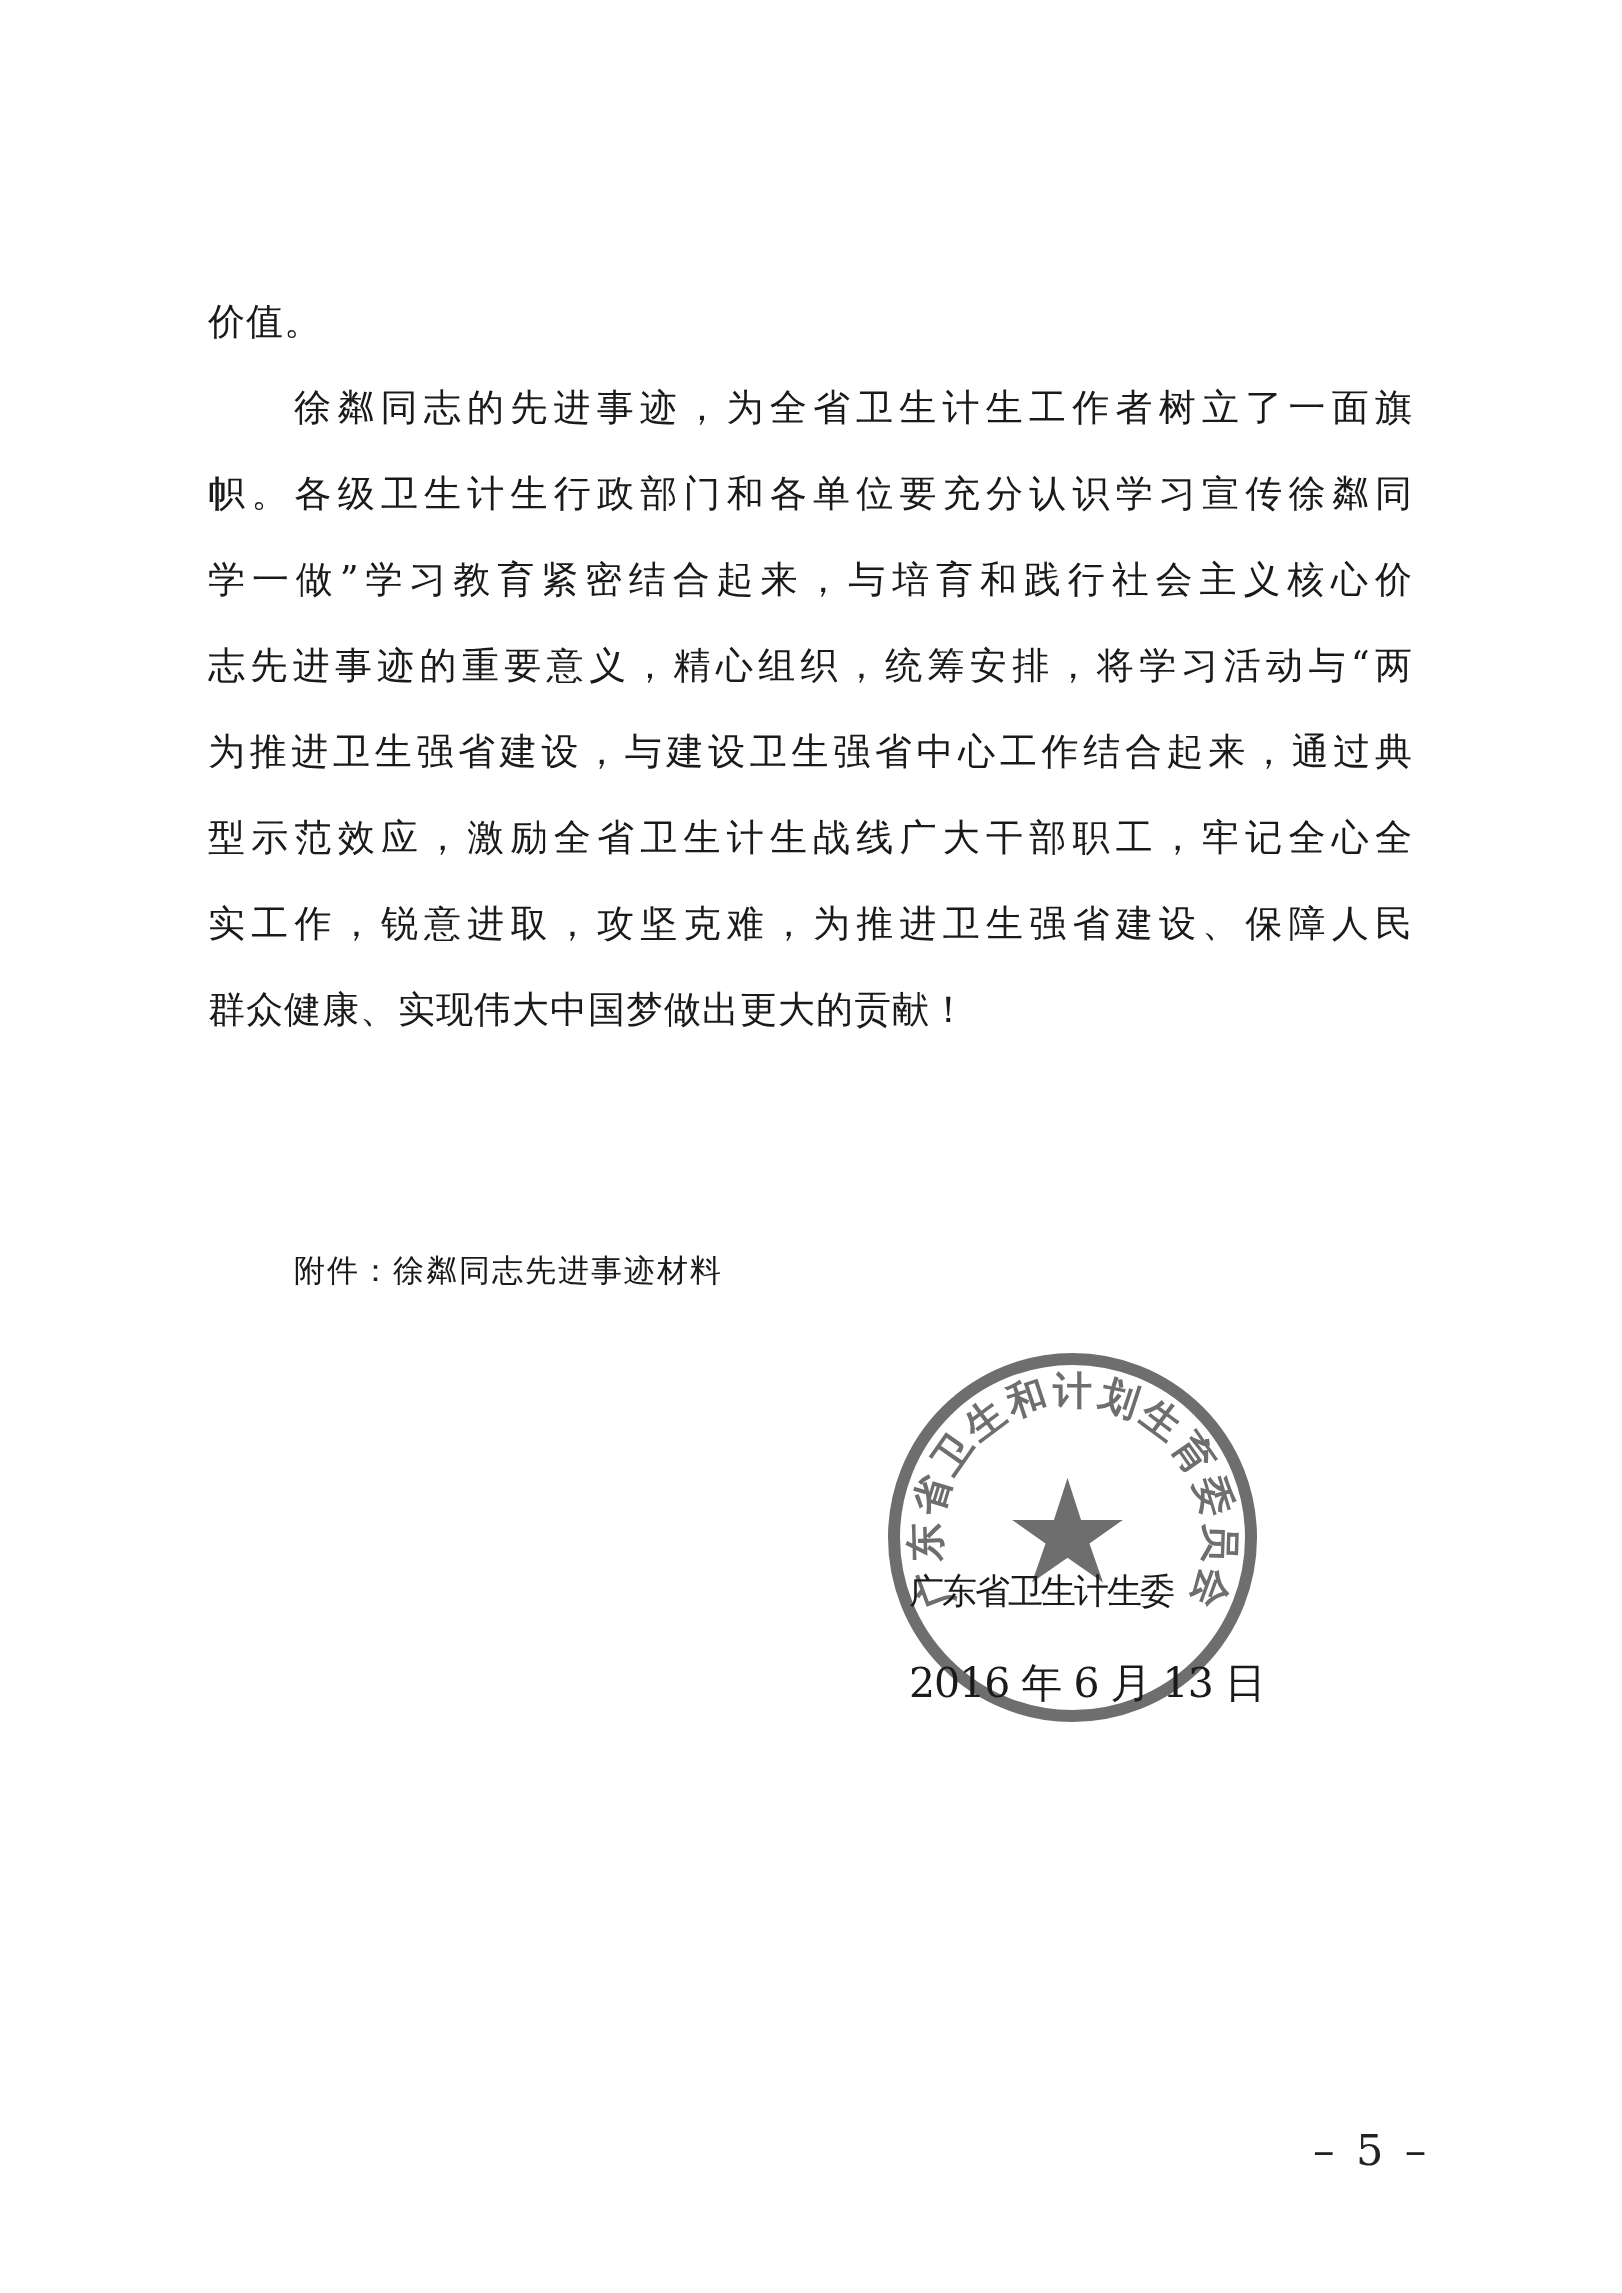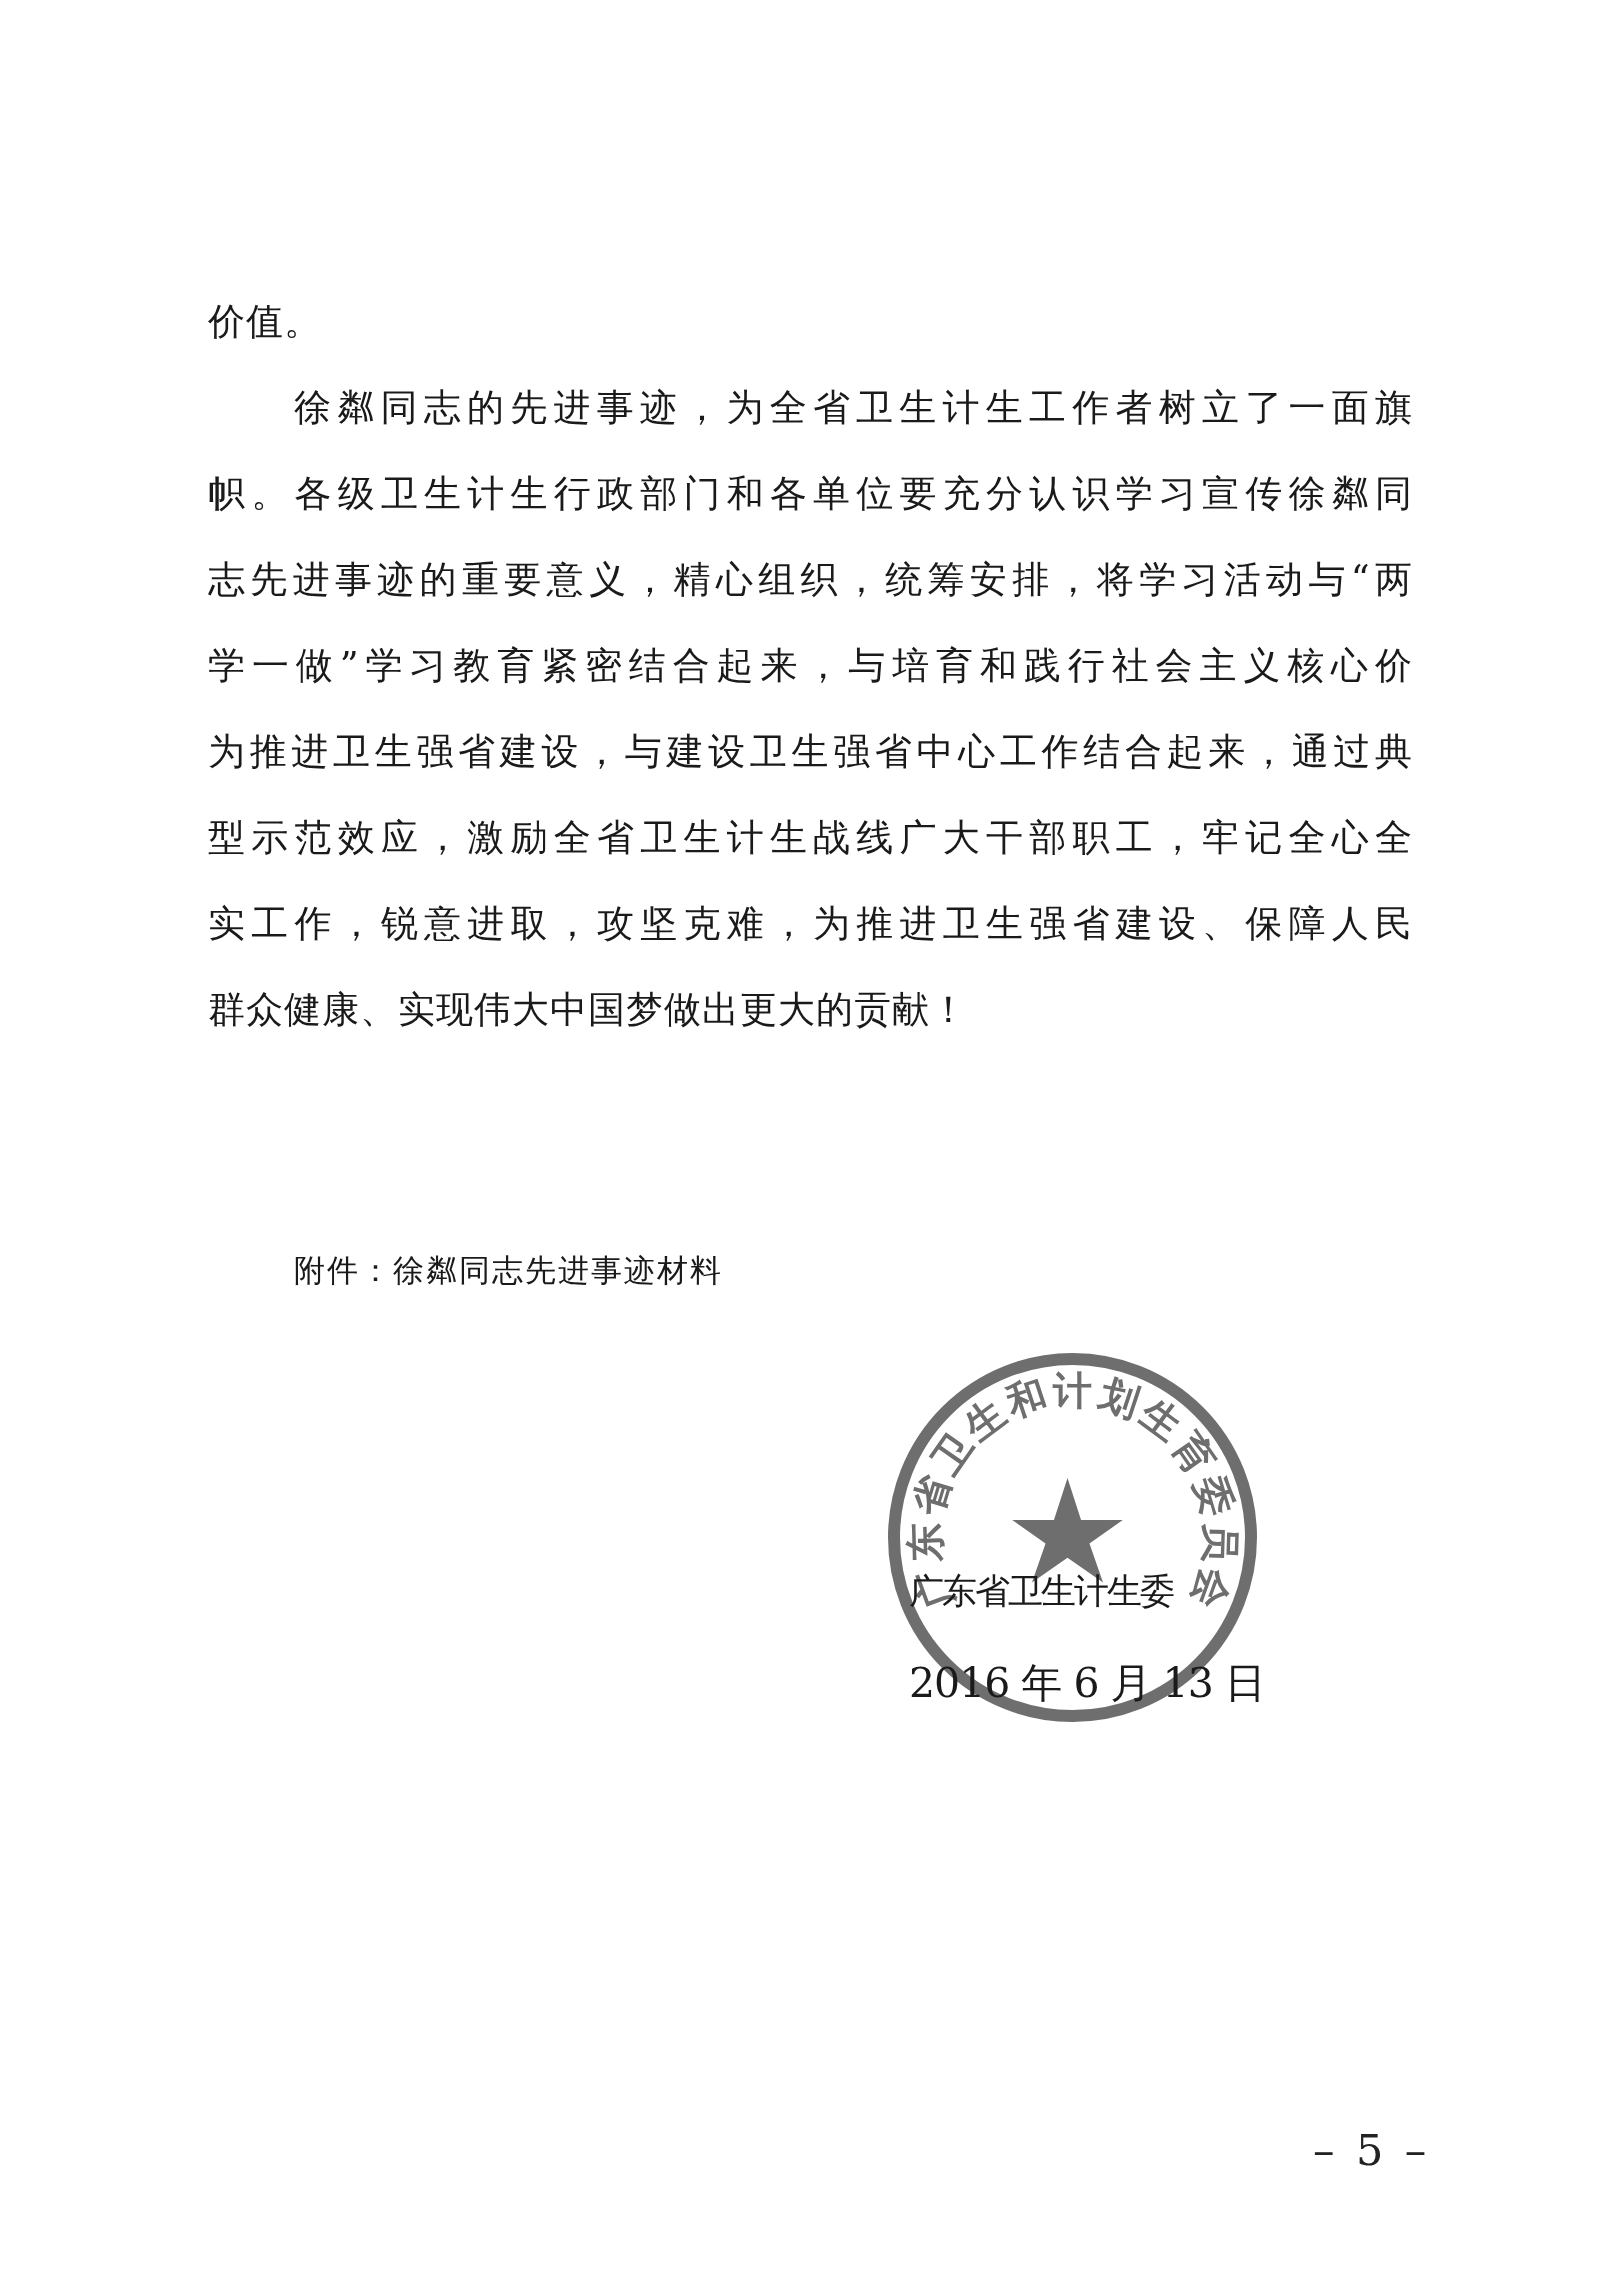--- a/index.html
+++ b/index.html
@@ -89,22 +89,22 @@
 </style>
 </head>
 <body>
 
 <div class="page">
 
   <div class="body-text">
     <div class="line">价值。</div>
     <div class="line l-fill l-indent">徐粼同志的先进事迹，为全省卫生计生工作者树立了一面旗</div>
     <div class="line l-fill">帜。各级卫生计生行政部门和各单位要充分认识学习宣传徐粼同</div>
+    <div class="line l-fill">学一做”学习教育紧密结合起来，与培育和践行社会主义核心价</div>
     <div class="line l-fill">志先进事迹的重要意义，精心组织，统筹安排，将学习活动与“两</div>
-    <div class="line l-fill">学一做”学习教育紧密结合起来，与培育和践行社会主义核心价</div>
     <div class="line l-fill">为推进卫生强省建设，与建设卫生强省中心工作结合起来，通过典</div>
     <div class="line l-fill">型示范效应，激励全省卫生计生战线广大干部职工，牢记全心全</div>
     <div class="line l-fill">实工作，锐意进取，攻坚克难，为推进卫生强省建设、保障人民</div>
     <div class="line">群众健康、实现伟大中国梦做出更大的贡献！</div>
   </div>
 
   <div class="attachment-line">附件：徐粼同志先进事迹材料</div>
 
   <div class="stamp">
     <div class="stamp-ring"></div>

